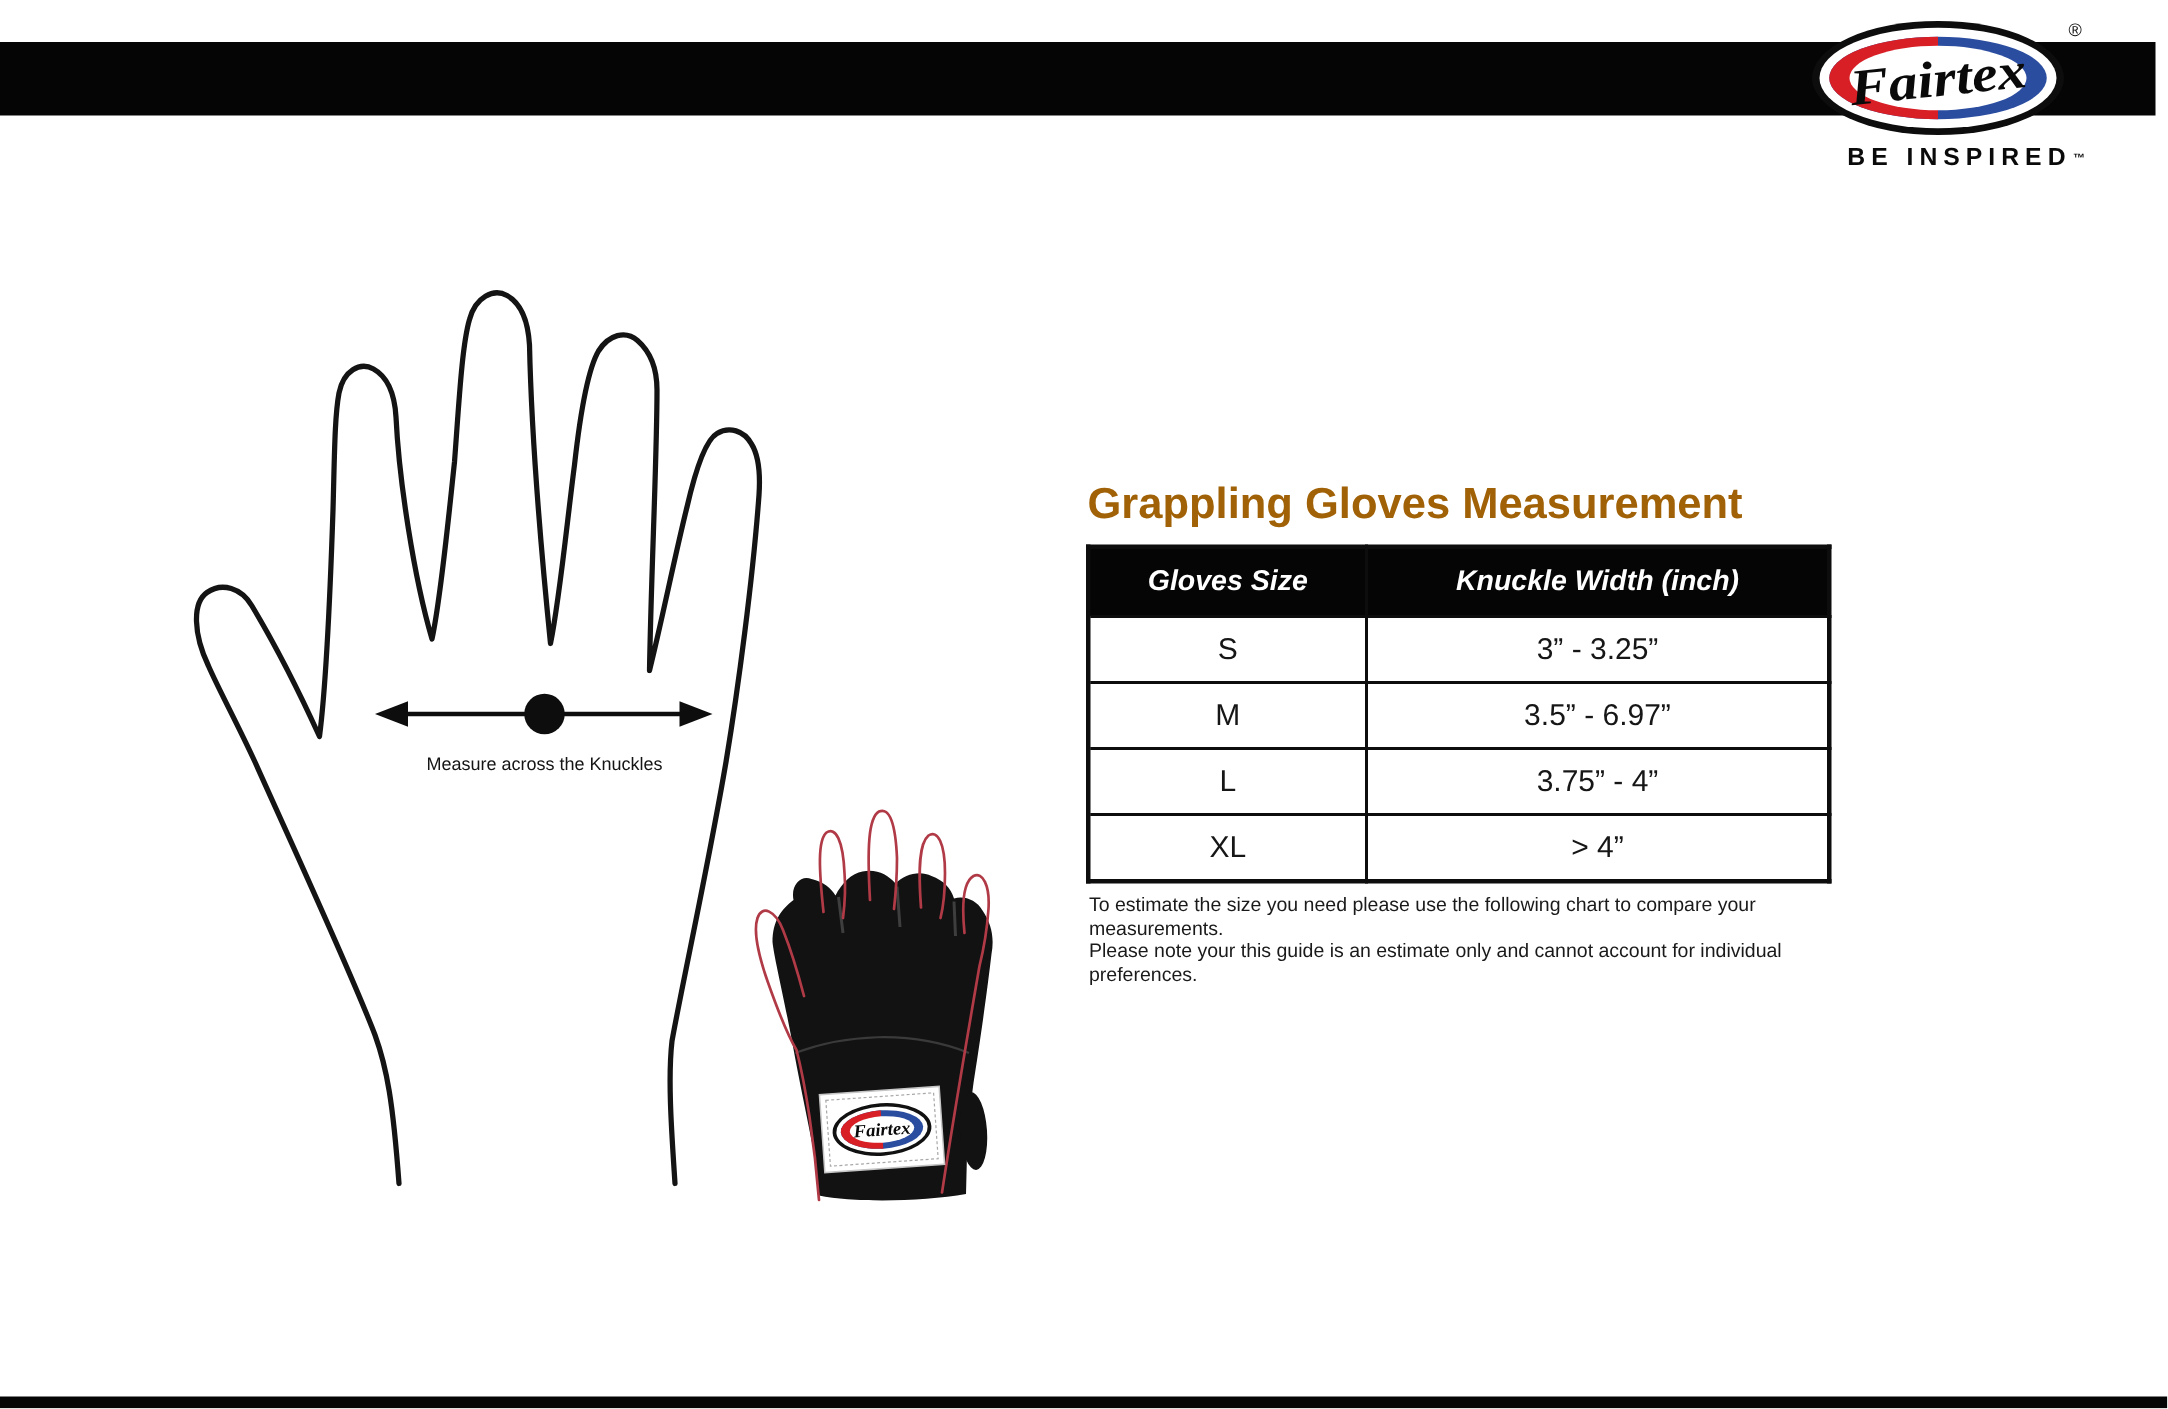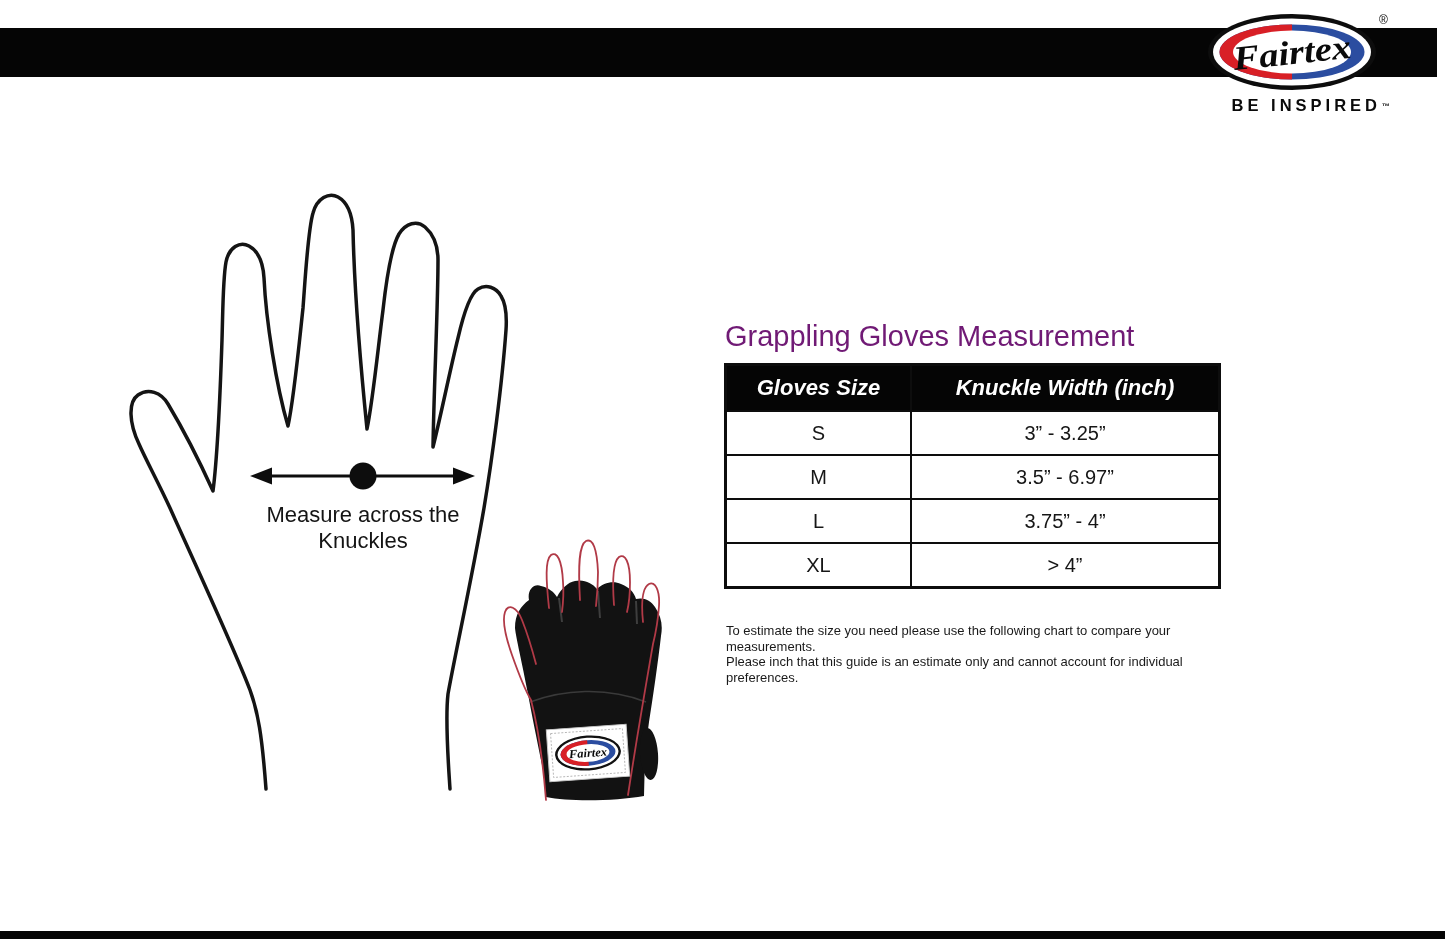--- a/index.html
+++ b/index.html
@@ -9,39 +9,39 @@
   .footer-bar{position:absolute;left:0;bottom:0;height:8px;width:100%;background:#050505;}
 
   .logo-block{position:absolute;left:1195px;top:8px;width:200px;height:110px;}
   .logo-oval-svg{position:absolute;left:0;top:0;}
   .tagline{position:absolute;left:0;top:88px;width:195px;text-align:right;
            font-weight:bold;font-size:16.5px;letter-spacing:4px;color:#0a0a0a;white-space:nowrap;}
   .tagline .tm{font-size:8px;letter-spacing:0;vertical-align:2px;margin-left:1px;}
 
   .hand-svg{position:absolute;left:122px;top:188px;}
   .hand-caption{position:absolute;left:238px;top:502px;width:250px;text-align:center;
-                font-size:22px;color:#141414;}
+                font-size:12px;color:#141414;}
 
   .glove-svg{position:absolute;left:477px;top:528px;}
 
-  .title{position:absolute;left:725px;top:320px;margin:0;font-size:29px;font-weight:normal;
-         letter-spacing:0px;color:#701a75;white-space:nowrap;}
+  .title{position:absolute;left:725px;top:320px;margin:0;font-size:29px;font-weight:bold;
+         letter-spacing:0px;color:#a16207;white-space:nowrap;}
 
   .size-table{position:absolute;left:724px;top:363px;width:497px;border-collapse:collapse;
               table-layout:fixed;}
   .size-table th,.size-table td{border:2px solid #0d0d0d;text-align:center;padding:0;}
   .size-table{border:3px solid #0d0d0d;}
   .size-table th{background:#050505;color:#ffffff;font-style:italic;font-weight:bold;
-                 font-size:22px;height:44px;}
+                 font-size:19px;height:44px;}
   .size-table th + th{border-left:2px solid #f9a8d4;}
   .size-table td{height:42px;font-size:20px;color:#161616;background:#fff;}
   .col-size{width:183px;}
 
   .note{position:absolute;left:726px;top:595px;width:505px;font-size:13px;line-height:15.5px;
-        color:#1a1a1a;margin-top:28px;}
+        color:#1a1a1a;}
 </style>
 </head>
 <body>
 
 <div class="canvas">
 
   <div class="header-bar"></div>
 
   <div class="logo-block">
     <svg class="logo-oval-svg" width="200" height="110" viewBox="0 0 200 110">
@@ -165,17 +165,17 @@
       </tr>
       <tr>
         <td>XL</td>
         <td>&gt; 4”</td>
       </tr>
     </tbody>
   </table>
 
   <div class="note">
     <div>To estimate the size you need please use the following chart to compare your measurements.</div>
-    <div>Please inch that this guide is an estimate only and cannot account for individual preferences.</div>
+    <div>Please note your this guide is an estimate only and cannot account for individual preferences.</div>
   </div>
 
   <div class="footer-bar"></div>
 </div>
 
 </body></html>

